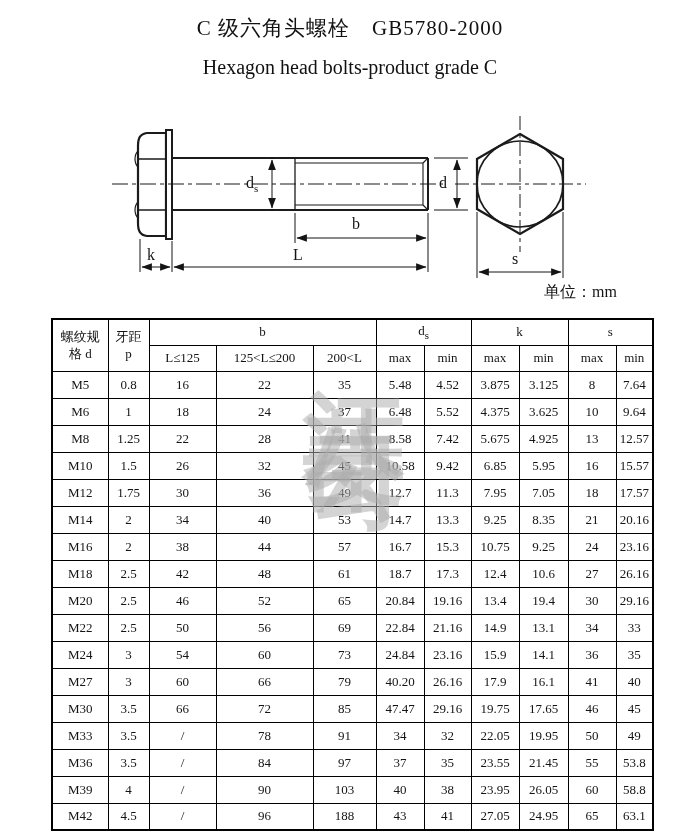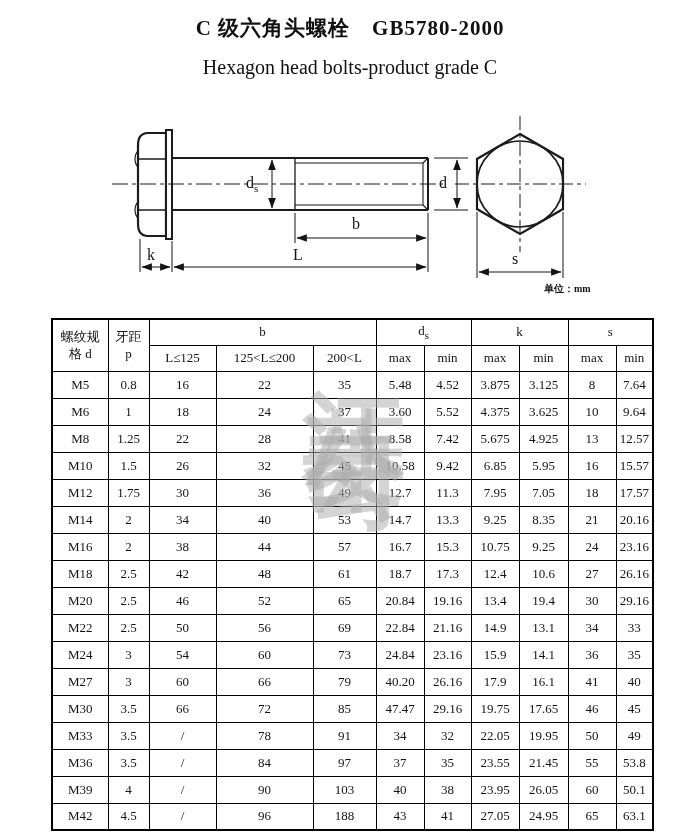--- a/index.html
+++ b/index.html
@@ -4,33 +4,33 @@
 <style>
   html,body{margin:0;padding:0;}
   body{
     width:700px;height:837px;background:#ffffff;position:relative;
     font-family:"Liberation Serif","DejaVu Serif",serif;color:#111;
     overflow:hidden;
   }
   .page{position:absolute;inset:0;background:#fff;}
   .title-zh{
     position:absolute;top:14px;left:0;width:700px;text-align:center;
-    font-size:21px;font-weight:bold;letter-spacing:1px;white-space:pre;
+    font-size:21px;font-weight:normal;letter-spacing:1px;white-space:pre;
   }
   .title-en{
     position:absolute;top:56px;left:0;width:700px;text-align:center;
     font-size:20px;font-weight:normal;
   }
   svg.diagram{position:absolute;left:0;top:0;width:700px;height:300px;}
   .dim-label{
     position:absolute;font-size:16px;color:#141414;line-height:1;
     font-family:"Liberation Serif",serif;
   }
   .dim-label sub{font-size:11px;}
-  .unit-note{position:absolute;left:544px;top:282px;font-size:10px;color:#141414;font-weight:bold;}
+  .unit-note{position:absolute;left:544px;top:282px;font-size:16px;color:#141414;}
   table.spec{
     position:absolute;left:51px;top:318px;width:601px;
     border-collapse:collapse;table-layout:fixed;
     border:2px solid #000;
   }
   .spec th,.spec td{
     border:1px solid #000;text-align:center;vertical-align:middle;
     font-weight:normal;padding:0;font-size:13px;color:#141414;
     font-family:"Liberation Serif","DejaVu Serif",serif;
     overflow:hidden;white-space:nowrap;
@@ -169,21 +169,21 @@
           <td>3.125</td>
           <td>8</td>
           <td>7.64</td>
         </tr>
         <tr>
           <td>M6</td>
           <td>1</td>
           <td>18</td>
           <td>24</td>
           <td>37</td>
-          <td>3.60</td>
+          <td>6.48</td>
           <td>5.52</td>
           <td>4.375</td>
           <td>3.625</td>
           <td>10</td>
           <td>9.64</td>
         </tr>
         <tr>
           <td>M8</td>
           <td>1.25</td>
           <td>22</td>
@@ -356,21 +356,21 @@
           <td>M39</td>
           <td>4</td>
           <td>/</td>
           <td>90</td>
           <td>103</td>
           <td>40</td>
           <td>38</td>
           <td>23.95</td>
           <td>26.05</td>
           <td>60</td>
-          <td>50.1</td>
+          <td>58.8</td>
         </tr>
         <tr>
           <td>M42</td>
           <td>4.5</td>
           <td>/</td>
           <td>96</td>
           <td>188</td>
           <td>43</td>
           <td>41</td>
           <td>27.05</td>

